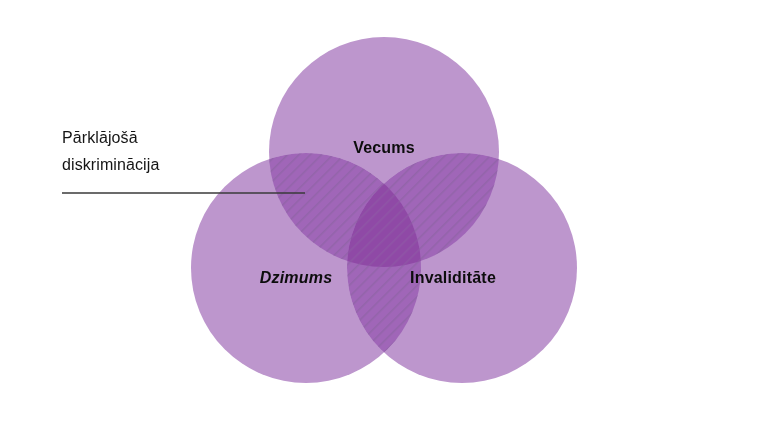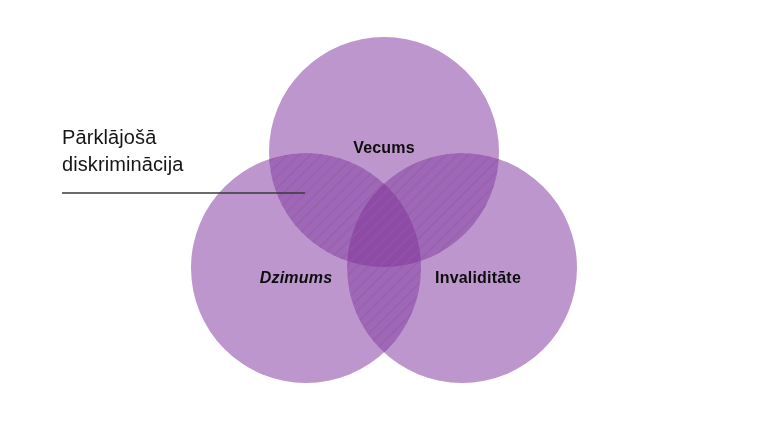--- a/index.html
+++ b/index.html
@@ -26,39 +26,39 @@
     top: 0;
     width: 768px;
     height: 431px;
     display: block;
   }
   .callout-label {
     position: absolute;
     left: 62px;
     top: 124px;
     width: 240px;
-    font-size: 20px;
+    font-size: 16px;
     line-height: 27px;
     font-weight: 400;
     color: #151515;
     letter-spacing: 0.1px;
     white-space: pre-line;
   }
   .circle-label {
     position: absolute;
     font-size: 16px;
     font-weight: 700;
     color: #0d0d0d;
     letter-spacing: 0.2px;
     white-space: nowrap;
     transform: translate(-50%, -50%);
   }
   #label-vecums { left: 384px; top: 148px; }
   #label-dzimums { left: 296px; top: 278px; font-style: italic; }
-  #label-invaliditate { left: 478px; top: 278px; }
+  #label-invaliditate { left: 453px; top: 278px; }
 </style>
 </head>
 <body>
 
 <div id="figure">
 
   <svg class="venn-svg" viewBox="0 0 768 431" aria-hidden="true">
     <defs>
       <pattern id="hatch" width="8" height="8" patternUnits="userSpaceOnUse" patternTransform="rotate(45)">
         <rect width="8" height="8" fill="none"></rect>

